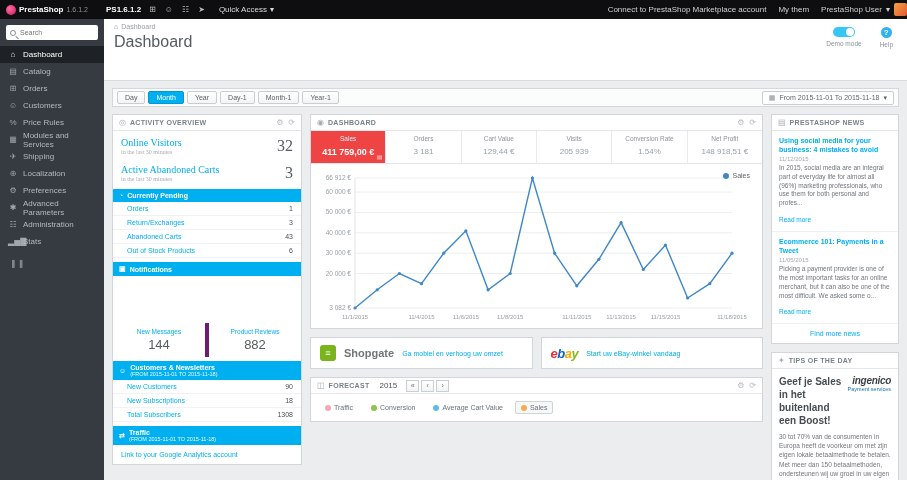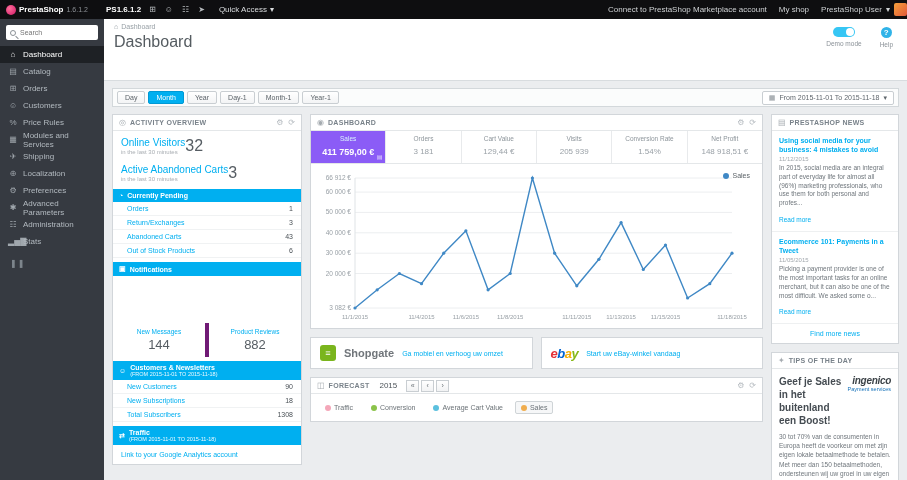--- a/index.html
+++ b/index.html
@@ -56,21 +56,21 @@
   .col-right { width:128px; flex:none; }
 
   .panel { background:#fff; border:1px solid #d2d6da; margin-bottom:8px; }
   .phead { height:16px; display:flex; align-items:center; gap:4px; padding:0 6px; border-bottom:1px solid #e4e7e9; }
   .picon { color:#a5abb0; font-size:8px; }
   .ptitle { font-size:7px; font-weight:bold; color:#79828a; letter-spacing:.3px; }
   .ptools { margin-left:auto; display:flex; gap:5px; color:#b4babf; font-size:8px; }
   .ptools span { cursor:pointer; }
 
   
-  .big-stat { display:flex; justify-content:flex-start; align-items:center; padding:6px 8px 3px; }
+  .big-stat { display:flex; justify-content:space-between; align-items:center; padding:6px 8px 3px;font-family:Liberation Serif, serif; }
   .bs-label { color:#00aff0; font-size:10px; }
   .bs-sub { font-size:6px; color:#a8adb2; margin-top:1px; }
   .bs-value { font-size:16px; color:#565d63; }
   .subhead { background:#00aff0; color:#fff; font-size:7px; font-weight:bold; padding:3px 6px; display:flex; gap:4px; align-items:center; margin-top:4px; }
   .subhead .sh-sub { display:block; font-size:5.5px; font-weight:normal; opacity:.92; }
   .arow { display:flex; justify-content:space-between; padding:3px 8px 3px 14px; font-size:7px; border-bottom:1px solid #f0f2f3; cursor:pointer; }
   .al { color:#00aff0; }
   .av { color:#4a5156; }
   .notif { display:flex; text-align:center;margin-top:47px; }
   .ncell { flex:1; padding:5px 2px; cursor:pointer; }
@@ -78,21 +78,21 @@
   .nlabel { font-size:6.5px; color:#00aff0; }
   .nvalue { font-size:13px; color:#565d63; margin-top:2px; }
   .ga-link { font-size:7px; color:#00aff0; padding:6px 8px; display:block; cursor:pointer; }
 
   
   .kpis { display:flex; border-bottom:1px solid #e4e7e9; }
   .kpi { flex:1; text-align:center; padding:4px 2px 6px; border-right:1px solid #e8eaec; position:relative; cursor:pointer; }
   .kpi:last-child { border-right:0; }
   .kpi-label { font-size:6.5px; color:#8d959b; }
   .kpi-value { font-size:8px; color:#9aa1a7; margin-top:5px; }
-  .kpi.active { background:#8b5cf6; }
+  .kpi.active { background:#ef4444; }
   .kpi.active .kpi-label { color:#d9f4fe; }
   .kpi.active .kpi-value { color:#fff; font-weight:bold; font-size:9px; }
   .kpi-detail { position:absolute; right:3px; bottom:3px; color:rgba(255,255,255,.75); font-size:6px; }
   .chart-wrap { padding:6px 6px 2px; position:relative; }
   .chart-legend { position:absolute; top:8px; right:12px; font-size:7px; color:#5c6368; display:flex; align-items:center; gap:3px; }
   .legend-dot { width:6px; height:6px; border-radius:50%; }
 
   
   .promos { display:flex; gap:8px; margin-bottom:8px; }
   .promo { flex:1; background:#fff; border:1px solid #d2d6da; height:32px; display:flex; align-items:center; gap:8px; padding:0 9px; }
@@ -140,21 +140,21 @@
     <span>☺</span>
     <span>☷</span>
     <span>➤</span>
   </nav>
   <div class="quick">
     <span>Quick Access</span>
     <span>▾</span>
   </div>
   <div class="top-right">
     <span class="top-link">Connect to PrestaShop Marketplace account</span>
-    <span class="top-link">My shop</span>
+    <span class="top-link">My them</span>
     <div class="user-menu">
       <span>PrestaShop User</span>
       <span>▾</span>
       <span class="avatar"></span>
     </div>
   </div>
 </header>
 
 <aside class="sidebar">
   <div class="search-box">

